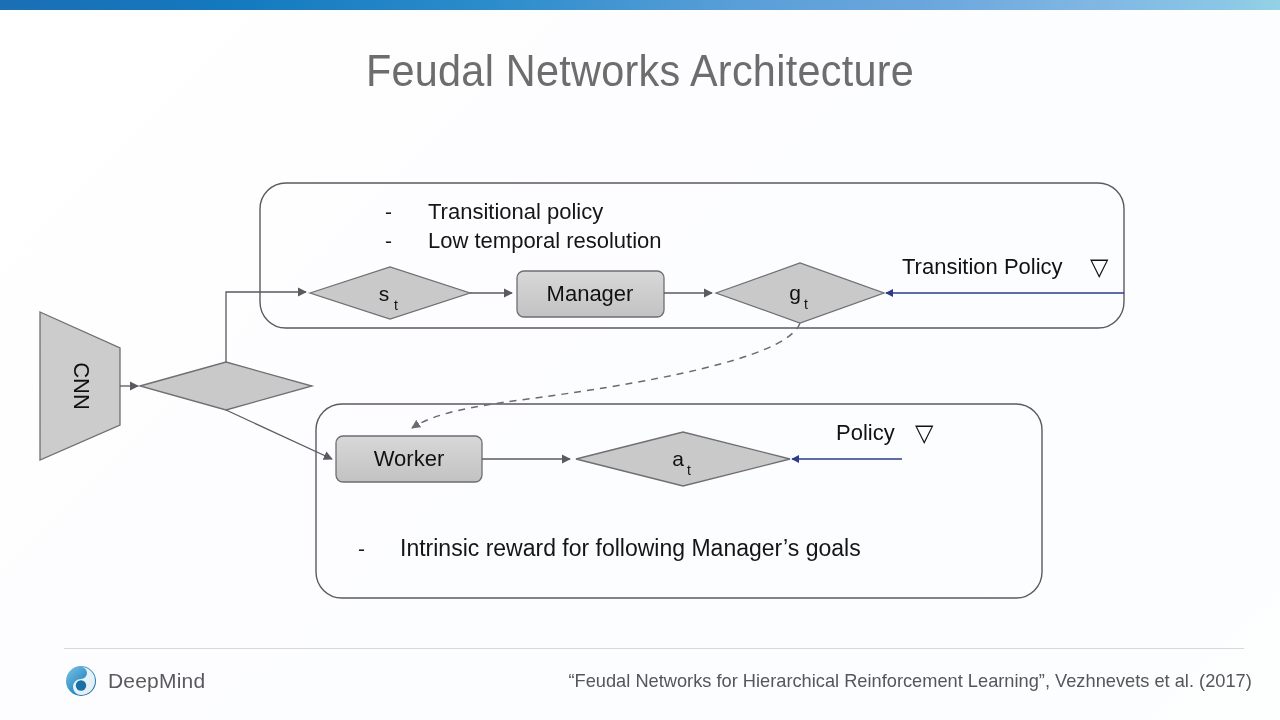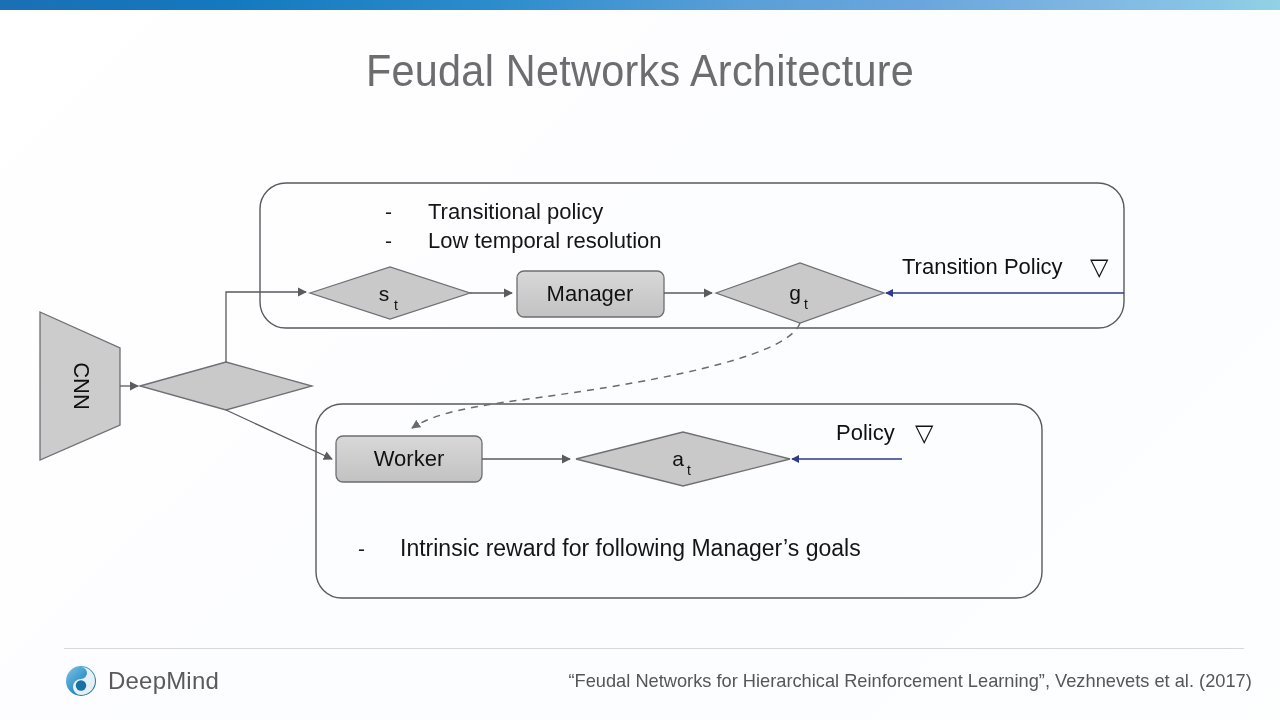--- a/index.html
+++ b/index.html
@@ -87,21 +87,21 @@
   .dm-logo-wrap {
     position: absolute;
     left: 64px;
     top: 8px;
     display: flex;
     align-items: center;
     gap: 10px;
   }
   .dm-name {
     font-family: "Liberation Sans", sans-serif;
-    font-size: 24px;
+    font-size: 21px;
     color: #5a5a5e;
     letter-spacing: 0.2px;
   }
   .citation {
     position: absolute;
     right: 28px;
     top: 14px;
     font-family: "Liberation Sans", sans-serif;
     font-size: 19px;
     color: #54565a;

